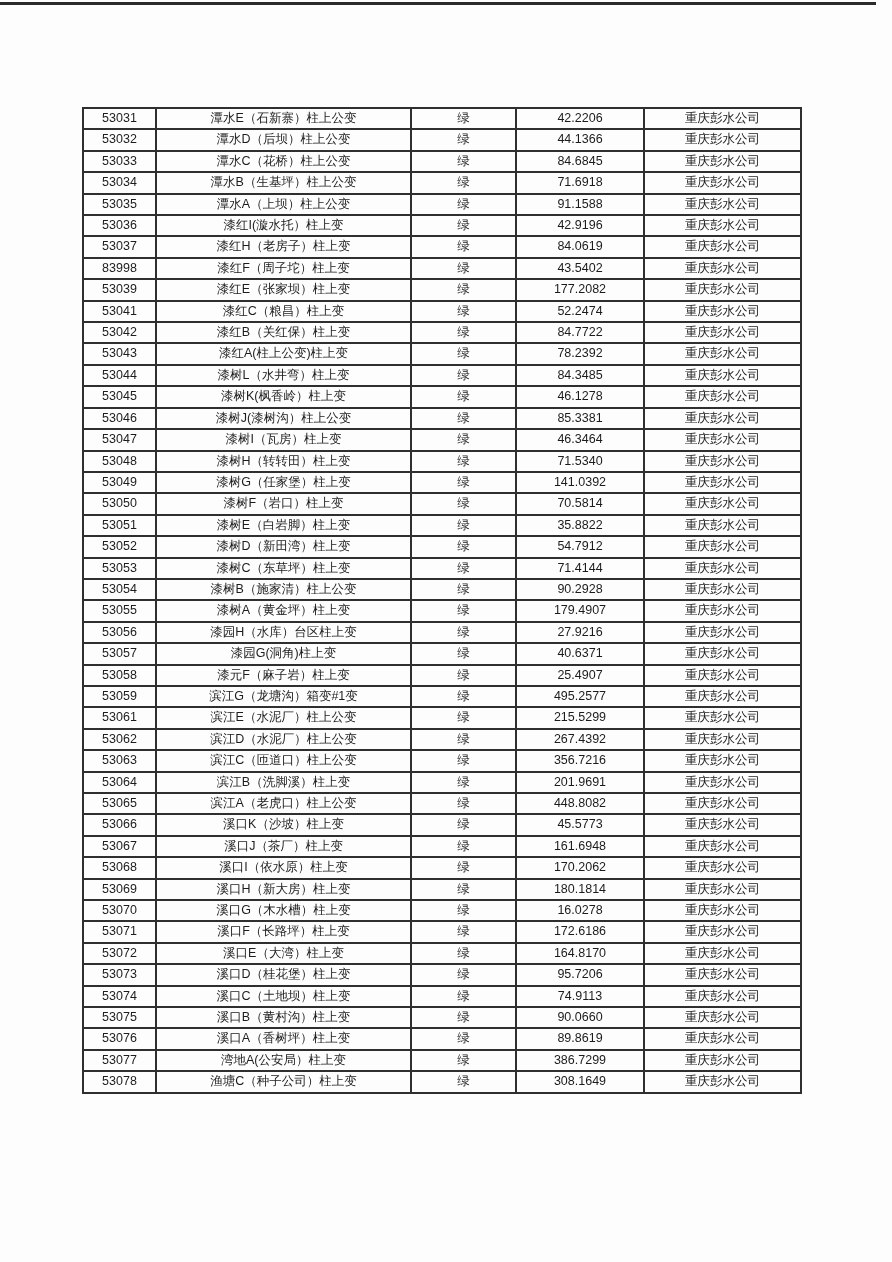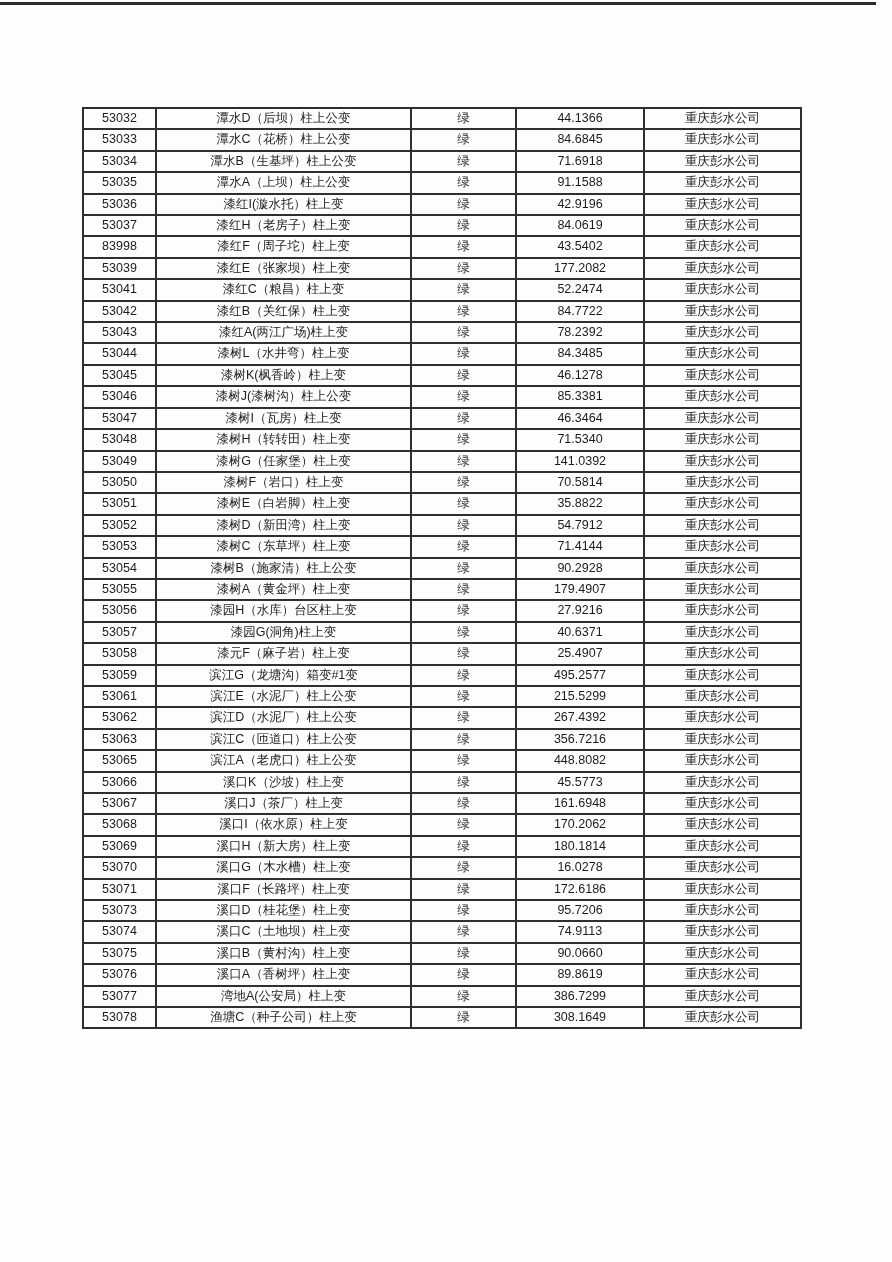--- a/index.html
+++ b/index.html
@@ -56,20 +56,27 @@
 <table class="data-table">
   <colgroup>
     <col class="c-id">
     <col class="c-name">
     <col class="c-status">
     <col class="c-value">
     <col class="c-company">
   </colgroup>
   <tbody>
       <tr>
+        <td>53031</td>
+        <td>潭水E（石新寨）柱上公变</td>
+        <td>绿</td>
+        <td>42.2206</td>
+        <td>重庆彭水公司</td>
+      </tr>
+      <tr>
         <td>53032</td>
         <td>潭水D（后坝）柱上公变</td>
         <td>绿</td>
         <td>44.1366</td>
         <td>重庆彭水公司</td>
       </tr>
       <tr>
         <td>53033</td>
         <td>潭水C（花桥）柱上公变</td>
         <td>绿</td>
@@ -127,21 +134,21 @@
       </tr>
       <tr>
         <td>53042</td>
         <td>漆红B（关红保）柱上变</td>
         <td>绿</td>
         <td>84.7722</td>
         <td>重庆彭水公司</td>
       </tr>
       <tr>
         <td>53043</td>
-        <td>漆红A(两江广场)柱上变</td>
+        <td>漆红A(柱上公变)柱上变</td>
         <td>绿</td>
         <td>78.2392</td>
         <td>重庆彭水公司</td>
       </tr>
       <tr>
         <td>53044</td>
         <td>漆树L（水井弯）柱上变</td>
         <td>绿</td>
         <td>84.3485</td>
         <td>重庆彭水公司</td>
@@ -266,20 +273,27 @@
         <td>重庆彭水公司</td>
       </tr>
       <tr>
         <td>53063</td>
         <td>滨江C（匝道口）柱上公变</td>
         <td>绿</td>
         <td>356.7216</td>
         <td>重庆彭水公司</td>
       </tr>
       <tr>
+        <td>53064</td>
+        <td>滨江B（洗脚溪）柱上变</td>
+        <td>绿</td>
+        <td>201.9691</td>
+        <td>重庆彭水公司</td>
+      </tr>
+      <tr>
         <td>53065</td>
         <td>滨江A（老虎口）柱上公变</td>
         <td>绿</td>
         <td>448.8082</td>
         <td>重庆彭水公司</td>
       </tr>
       <tr>
         <td>53066</td>
         <td>溪口K（沙坡）柱上变</td>
         <td>绿</td>
@@ -312,20 +326,27 @@
         <td>溪口G（木水槽）柱上变</td>
         <td>绿</td>
         <td>16.0278</td>
         <td>重庆彭水公司</td>
       </tr>
       <tr>
         <td>53071</td>
         <td>溪口F（长路坪）柱上变</td>
         <td>绿</td>
         <td>172.6186</td>
+        <td>重庆彭水公司</td>
+      </tr>
+      <tr>
+        <td>53072</td>
+        <td>溪口E（大湾）柱上变</td>
+        <td>绿</td>
+        <td>164.8170</td>
         <td>重庆彭水公司</td>
       </tr>
       <tr>
         <td>53073</td>
         <td>溪口D（桂花堡）柱上变</td>
         <td>绿</td>
         <td>95.7206</td>
         <td>重庆彭水公司</td>
       </tr>
       <tr>

